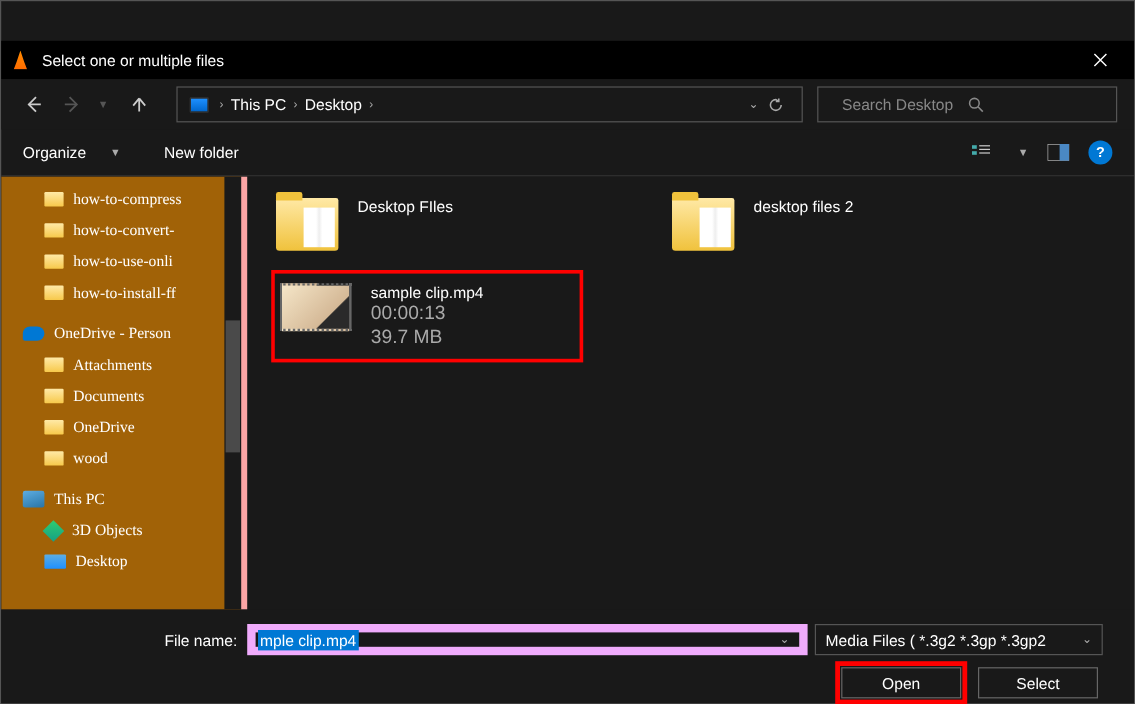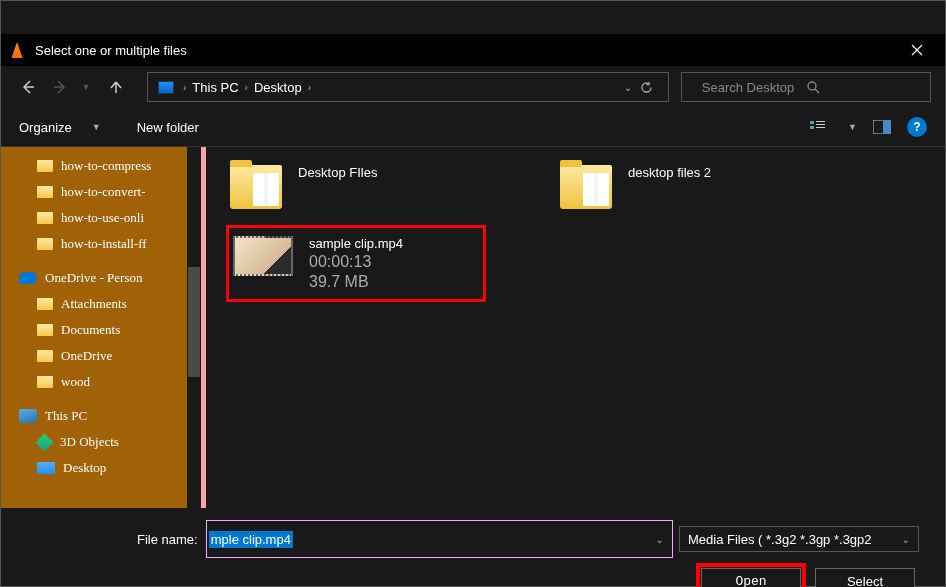--- a/index.html
+++ b/index.html
@@ -231,22 +231,22 @@
       gap: 10px;
     }
     .filename-row {
       display: flex;
       align-items: center;
       gap: 6px;
     }
     .filename-label { margin-left: 110px; margin-right: 2px; }
     .filename-input {
       flex: 1;
-      height: 38px;
-      border: 1px solid #f0abfc;
+      height: 26px;
+      border: 7px solid #f0abfc;
       background: #191919;
       display: flex;
       align-items: center;
       padding: 0 2px;
       justify-content: center;
     }
     .filename-value {
       background: #0078d4;
       color: #fff;
       padding: 1px 2px;
@@ -274,21 +274,20 @@
       border: 1px solid #666;
       background: #191919;
       color: #fff;
       display: flex;
       align-items: center;
       justify-content: center;
     }
     .btn.open-highlight {
       outline: 4px solid #ff0000;
       outline-offset: 1px;
-      font-family: Liberation Mono, monospace;
     }
     svg { display: block; }
   </style>
 </head>
 <body>
 
 <div class="window">
 
   <div class="titlebar">
     <div class="vlc-icon"></div>

